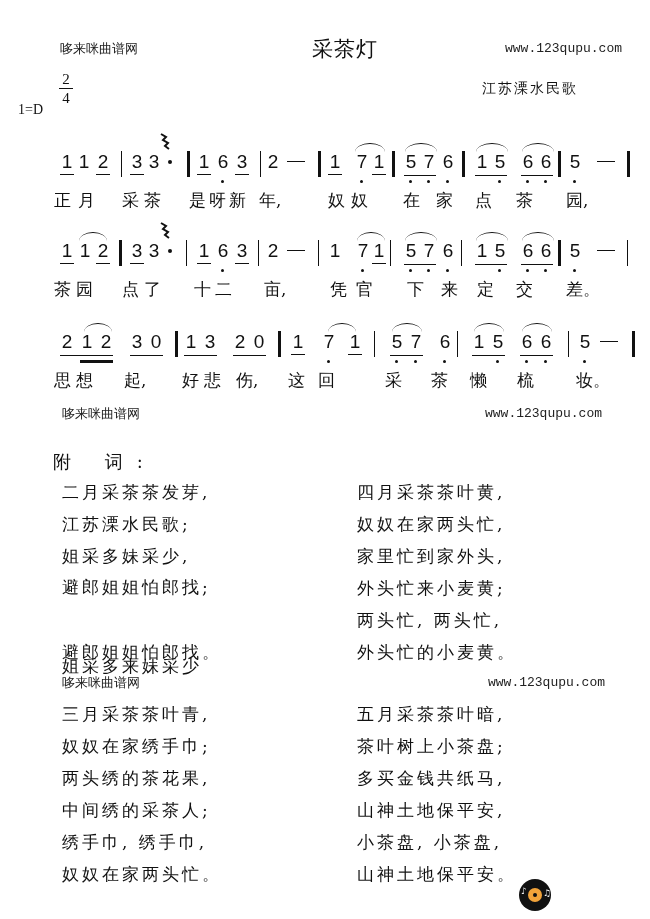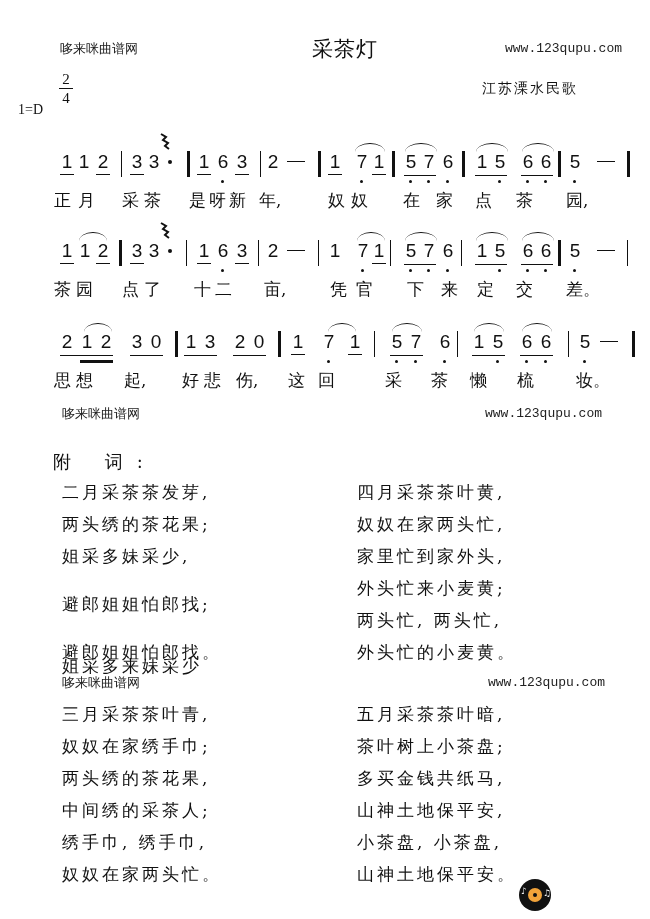--- a/index.html
+++ b/index.html
@@ -231,23 +231,23 @@
   <span class="lyric" style="left:576px;width:40px">妆。</span>
 </div>
 
 <div class="abs site" style="left:62px;top:405px;">哆来咪曲谱网</div>
 <div class="abs url" style="left:485px;top:406px;">www.123qupu.com</div>
 
 <div class="abs fuci" style="left:53px;top:450px;">附 词:</div>
 
 <div>
   <div class="verse-line" style="left:62px;top:481px;">二月采茶茶发芽,</div>
-  <div class="verse-line" style="left:62px;top:513px;">两头绣的茶花果;</div>
+  <div class="verse-line" style="left:62px;top:513px;">江苏溧水民歌;</div>
   <div class="verse-line" style="left:62px;top:545px;">姐采多妹采少,</div>
-  <div class="verse-line" style="left:62px;top:593px;">避郎姐姐怕郎找;</div>
+  <div class="verse-line" style="left:62px;top:576px;">避郎姐姐怕郎找;</div>
   <div class="verse-line" style="left:62px;top:609px;margin-top:46px;">姐采多来妹采少</div>
   <div class="verse-line" style="left:62px;top:641px;">避郎姐姐怕郎找。</div>
 
   <div class="verse-line" style="left:357px;top:481px;">四月采茶茶叶黄,</div>
   <div class="verse-line" style="left:357px;top:513px;">奴奴在家两头忙,</div>
   <div class="verse-line" style="left:357px;top:545px;">家里忙到家外头,</div>
   <div class="verse-line" style="left:357px;top:577px;">外头忙来小麦黄;</div>
   <div class="verse-line" style="left:357px;top:609px;">两头忙, 两头忙,</div>
   <div class="verse-line" style="left:357px;top:641px;">外头忙的小麦黄。</div>
 </div>

